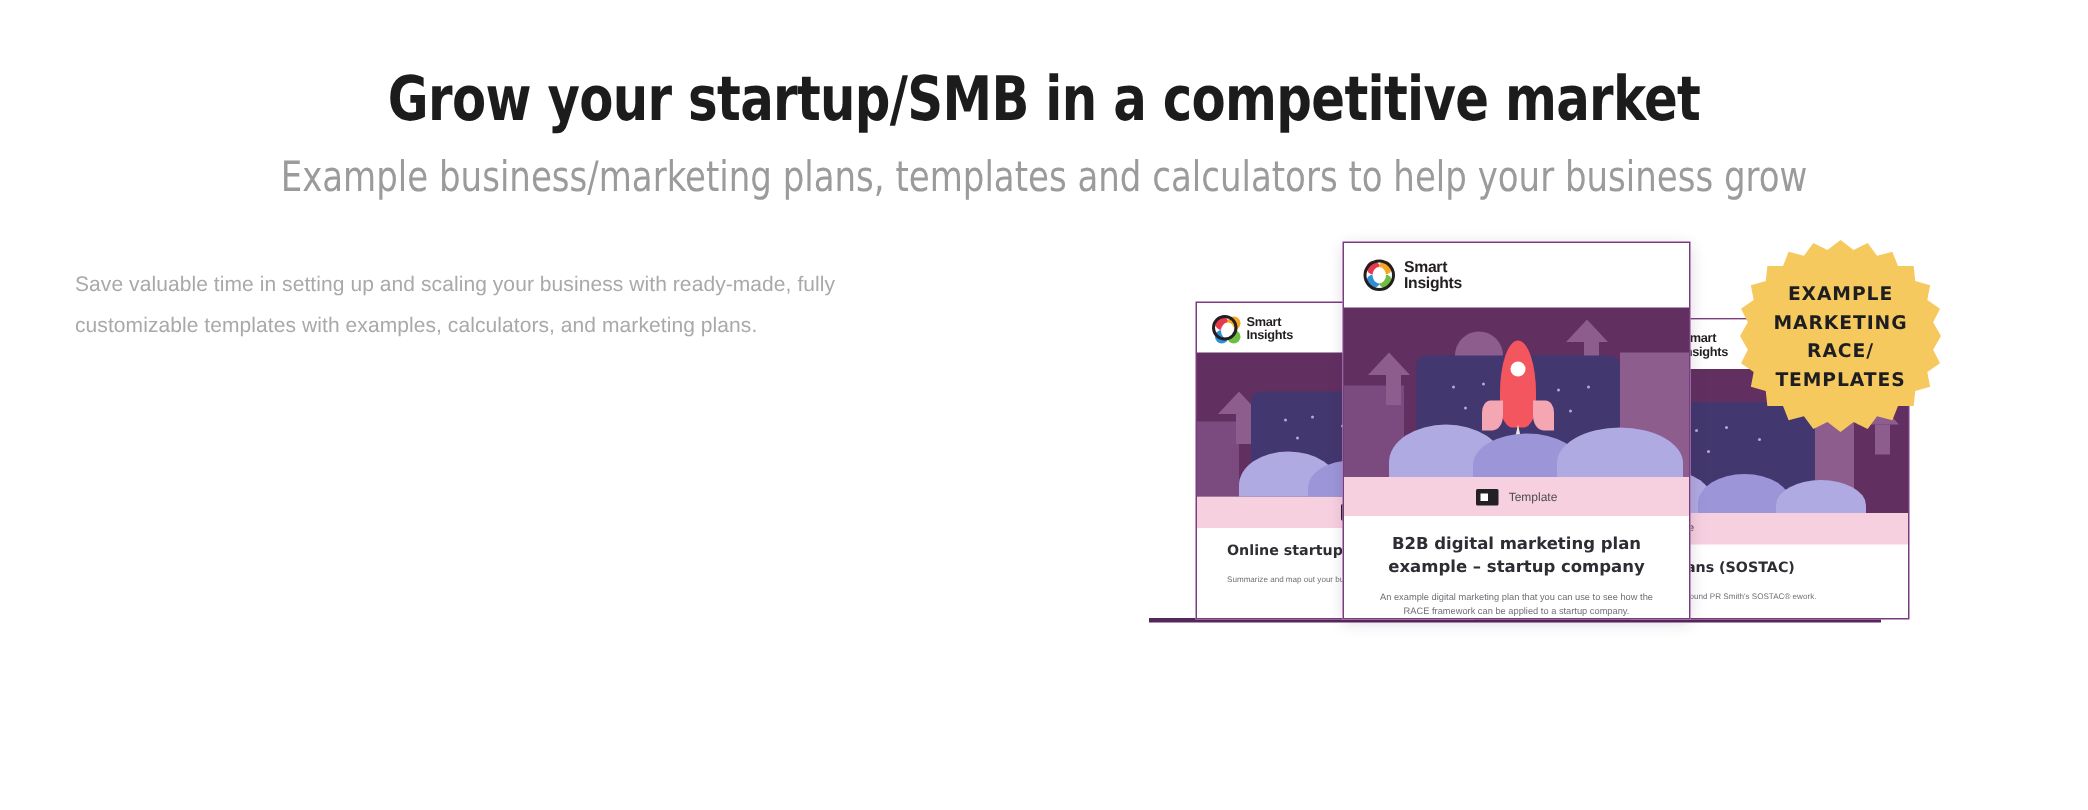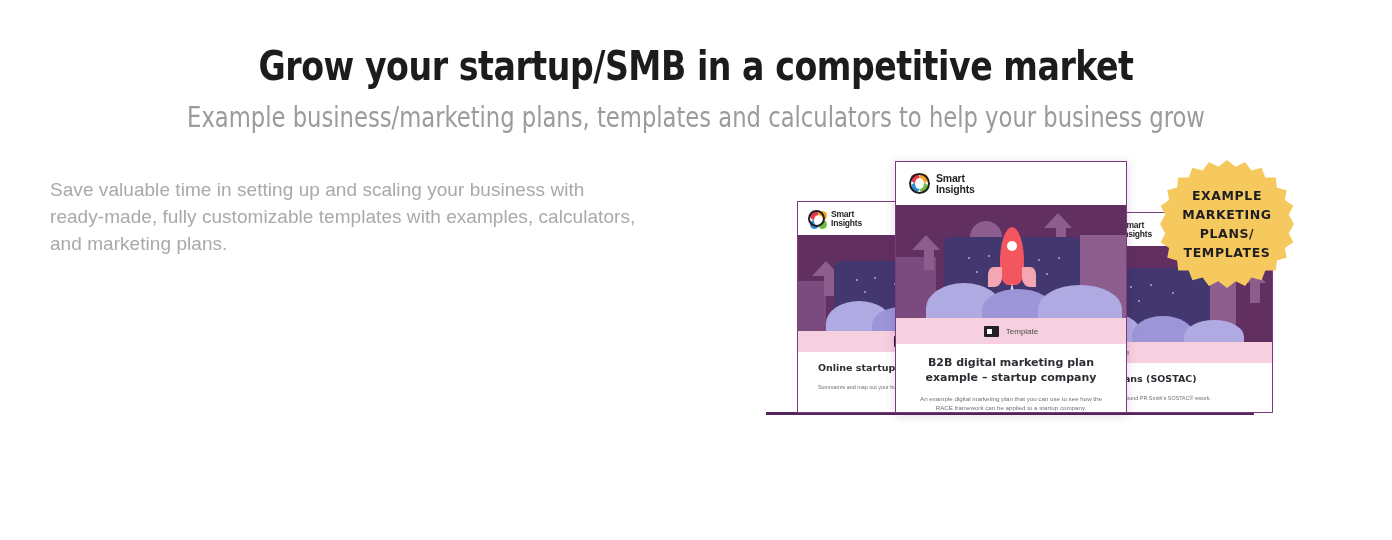--- a/index.html
+++ b/index.html
@@ -47,21 +47,21 @@
   
   .copy-column {
     position: absolute;
     left: 50px;
     top: 176px;
     width: 590px;
   }
   .copy-para {
     margin: 0 4px 26px 0;
     font-family: "Liberation Sans", sans-serif;
-    font-size: 19px;
+    font-size: 14px;
     line-height: 27px;
     color: #a9a9a9;
     letter-spacing: 0.05px;
   }
   .copy-para:last-child { margin-bottom: 0; }
 
   
   .visual-stage {
     position: absolute;
     left: 760px;
@@ -478,18 +478,18 @@
     </div>
   </div>
 
   <div class="baseline-rule"></div>
 
   <div class="badge">
     <div class="badge-disc"></div>
     <div class="badge-text">
       <span>EXAMPLE</span>
       <span>MARKETING</span>
-      <span>PLANS/</span>
+      <span>RACE/</span>
       <span>TEMPLATES</span>
     </div>
   </div>
 
 </div>
 
 </body></html>

